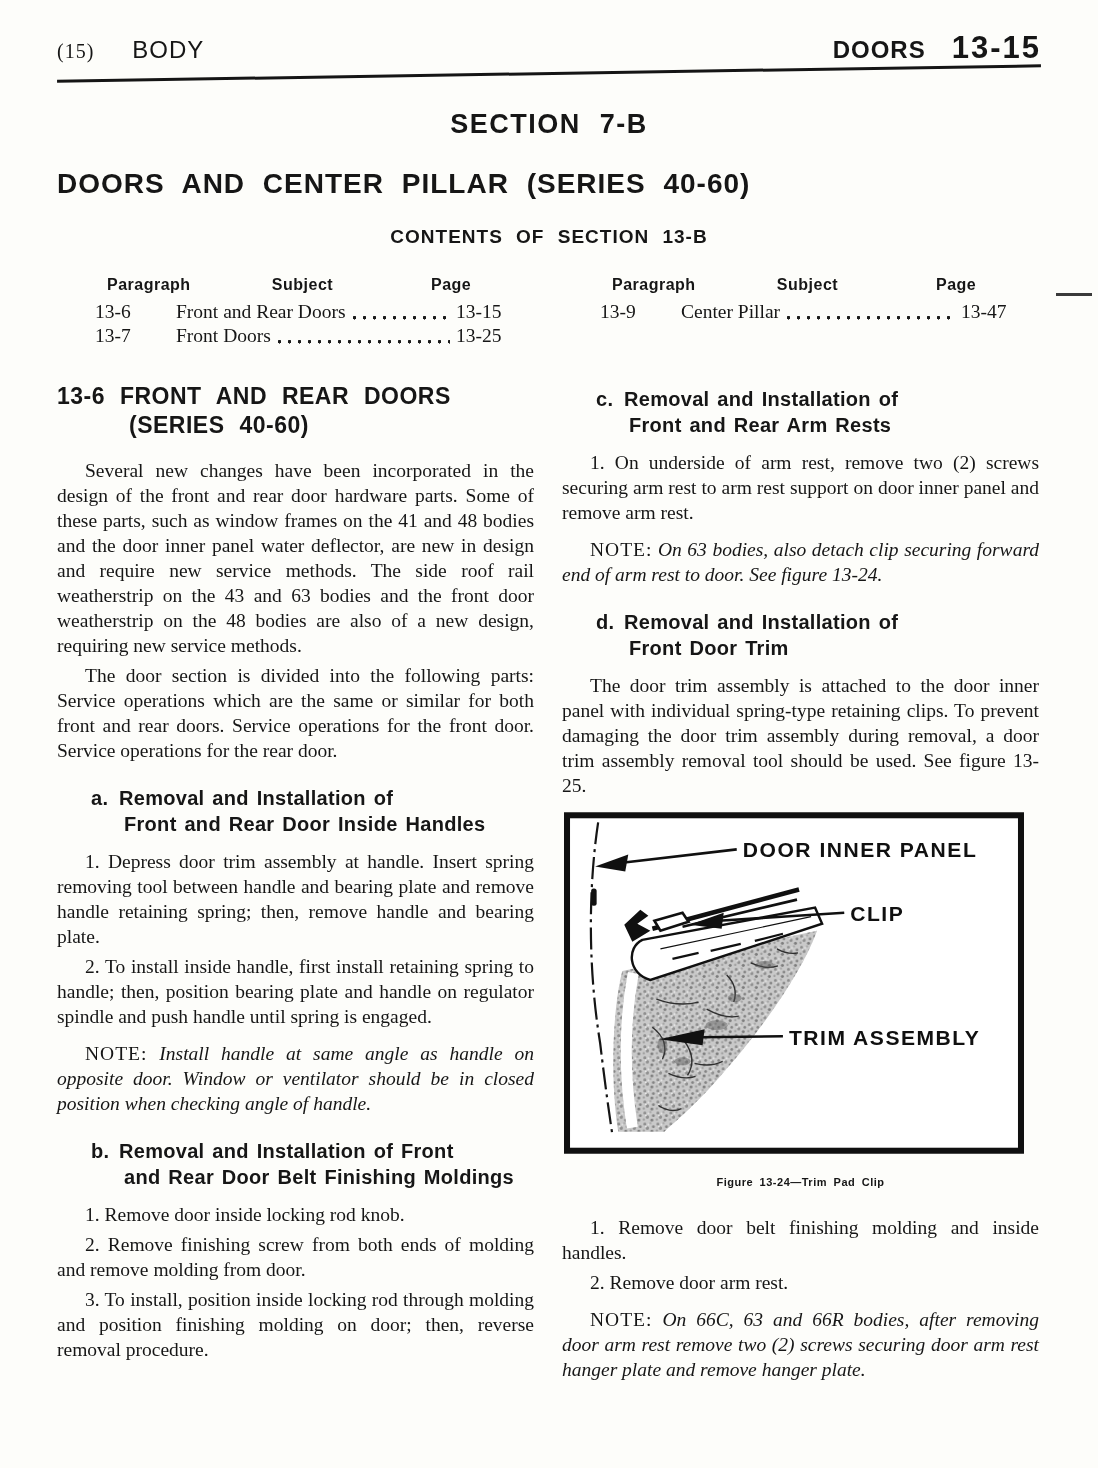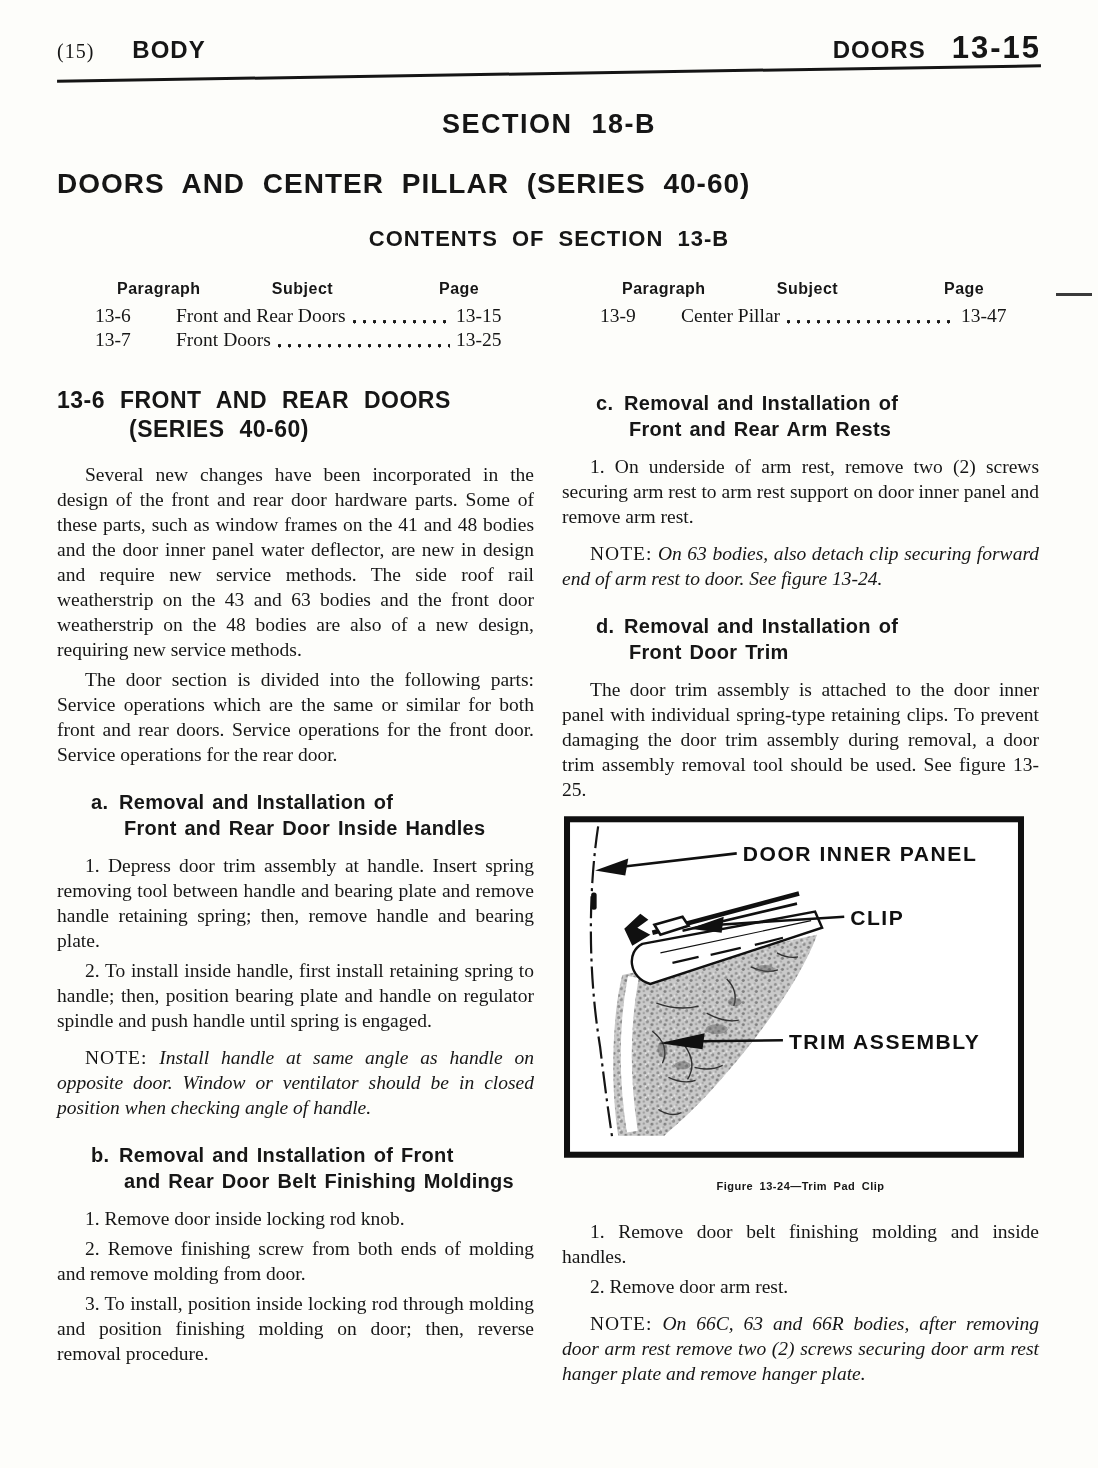--- a/index.html
+++ b/index.html
@@ -11,42 +11,42 @@
     color:#161616;
     box-sizing:border-box;
     padding:30px 57px 30px 57px;
     overflow:hidden;
     font-family:"Liberation Serif", serif;
   }
   
   .pagehead{display:flex;justify-content:space-between;align-items:baseline;gap:36px;}
   .ph-left{display:flex;align-items:baseline;gap:38px;}
   .ph-paren{font-size:20px;letter-spacing:1px;}
-  .ph-body{font-family:"Liberation Sans",sans-serif;font-weight:700;font-size:24px;letter-spacing:1px;}
+  .ph-body{font-family:"Liberation Sans",sans-serif;font-weight:400;font-size:24px;letter-spacing:1px;}
   .ph-right{display:flex;align-items:baseline;gap:26px;}
   .ph-doors{font-family:"Liberation Sans",sans-serif;font-weight:700;font-size:24px;letter-spacing:1px;}
   .ph-pageno{font-family:"Liberation Sans",sans-serif;font-weight:700;font-size:31px;letter-spacing:2px;}
   .headrule{border-top:3.5px solid #151515;margin-top:6px;transform:rotate(-0.9deg);}
   
   .t-section{font-family:"Liberation Sans",sans-serif;font-weight:700;font-size:27px;
     text-align:center;margin:34px 0 0;letter-spacing:1.5px;word-spacing:10px;}
   .t-main{font-family:"Liberation Sans",sans-serif;font-weight:700;font-size:28px;
     margin:28px 0 0;letter-spacing:1px;word-spacing:9px;}
-  .t-contents{font-family:"Liberation Sans",sans-serif;font-weight:700;font-size:22px;
+  .t-contents{font-family:"Liberation Sans",sans-serif;font-weight:700;font-size:19px;
     text-align:center;margin:26px 0 0;letter-spacing:1px;word-spacing:7px;}
   
   .toc{display:flex;margin:28px 0 0;}
   .toc-group{width:427px;}
   .toc-group.g1{margin-left:38px;}
   .toc-group.g2{margin-left:auto;margin-right:14px;}
   .toc-head{position:relative;height:24px;font-family:"Liberation Sans",sans-serif;
     font-weight:700;font-size:16px;letter-spacing:0.5px;}
-  .toc-head .th1{position:absolute;left:22px;}
+  .toc-head .th1{position:absolute;left:12px;}
   .toc-head .th2{position:absolute;left:0;right:12px;text-align:center;}
-  .toc-head .th3{position:absolute;left:344px;}
+  .toc-head .th3{position:absolute;left:336px;}
   .toc-row{display:flex;align-items:baseline;font-size:19.5px;line-height:24px;}
   .tr-para{flex:0 0 81px;}
   .tr-subj{flex:0 0 auto;}
   .toc-leader{flex:1 1 auto;align-self:flex-end;height:6px;margin:0 6px 3px 6px;
     background-image:radial-gradient(circle at 2.5px 2.8px,#1b1b1b 1.6px,transparent 1.9px);
     background-size:10px 6px;background-repeat:repeat-x;}
   .tr-page{flex:0 0 66px;text-align:left;}
   .margin-dash{position:absolute;top:293px;right:6px;width:36px;border-top:3px solid #3a3a3a;}
   
   .columns{display:flex;gap:28px;margin-top:32px;}
@@ -82,21 +82,21 @@
       <span class="ph-paren">(15)</span>
       <span class="ph-body">BODY</span>
     </div>
     <div class="ph-right">
       <span class="ph-doors">DOORS</span>
       <span class="ph-pageno">13-15</span>
     </div>
   </div>
   <div class="headrule"></div>
 
-  <div class="t-section">SECTION 18-B</div>
+  <div class="t-section">SECTION 7-B</div>
   <div class="t-main">DOORS AND CENTER PILLAR (SERIES 40-60)</div>
   <div class="t-contents">CONTENTS OF SECTION 13-B</div>
 
   <div class="toc">
     <div class="toc-group g1">
       <div class="toc-head">
         <span class="th1">Paragraph</span>
         <span class="th2">Subject</span>
         <span class="th3">Page</span>
       </div>

